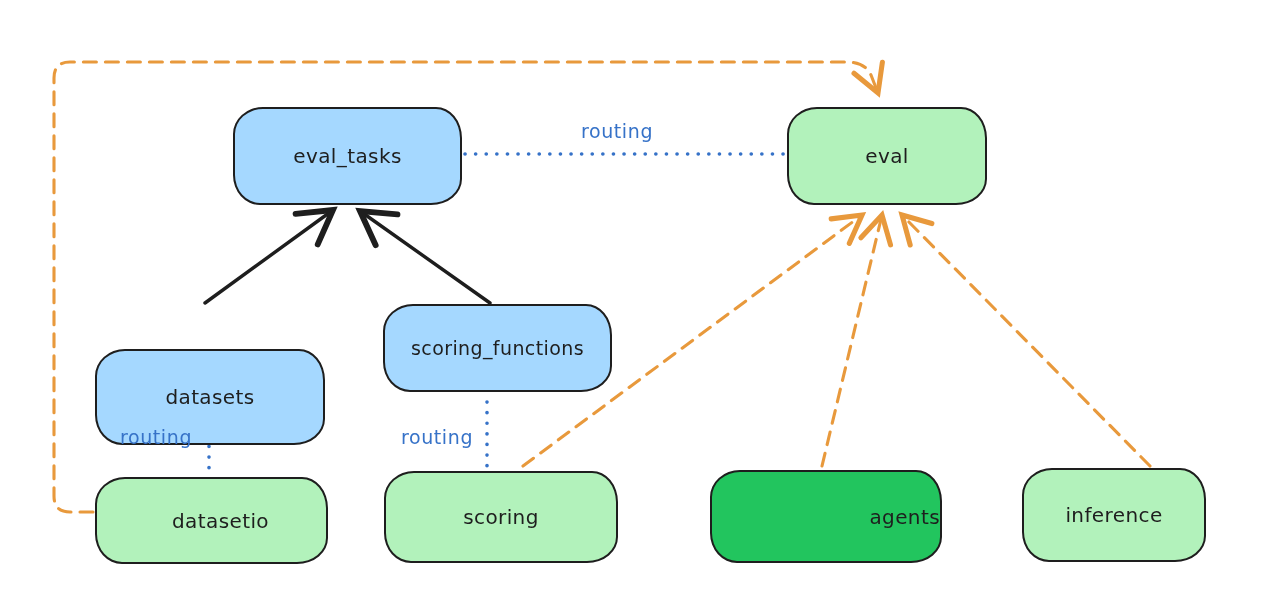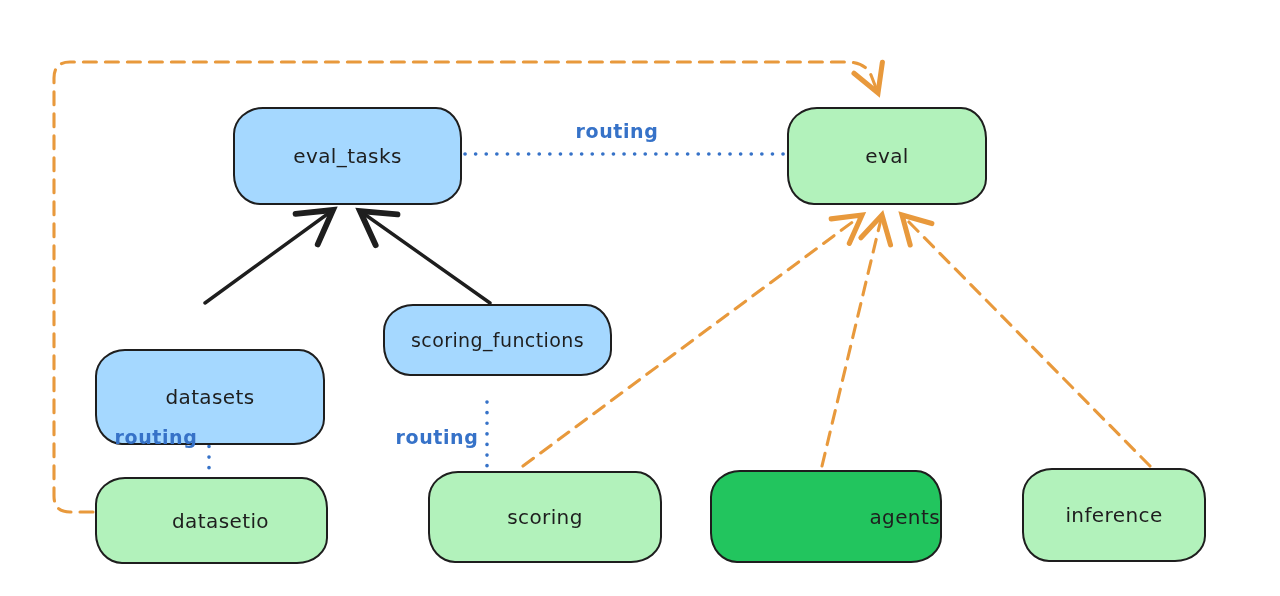--- a/index.html
+++ b/index.html
@@ -26,30 +26,30 @@
     color: #1e1e1e;
     font-size: 20px;
     letter-spacing: 0.4px;
     border-radius: 30px 26px 31px 27px / 27px 31px 26px 30px;
   }
   .node .label { white-space: nowrap; }
   
   .n-eval_tasks        { left:233px;  top:107px; width:229px; height:98px; }
   .n-eval              { left:787px;  top:107px; width:200px; height:98px; }
   .n-datasets          { left:95px;   top:304px; width:230px; height:96px;margin-top:45px; }
-  .n-scoring_functions { left:383px;  top:304px; width:229px; height:72px; font-size:19px; }
+  .n-scoring_functions { left:383px;  top:304px; width:229px; height:88px; font-size:19px; }
   .n-datasetio         { left:95px;   top:477px; width:233px; height:87px;padding-left:18px; }
   .n-scoring           { left:384px;  top:471px; width:234px; height:92px; }
   .n-agents            { left:710px;  top:470px; width:232px; height:93px; }
   .n-inference         { left:1022px; top:468px; width:184px; height:94px; }
   .edge-label {
     position: absolute;
     transform: translate(-50%, -50%);
     font-size: 19px;
-    font-weight: 700;
+    font-weight: 400;
     letter-spacing: 0.6px;
     white-space: nowrap;
   }
   .el-top    { left:617px; top:131px; }
   .el-left   { left:156px; top:437px; }
   .el-middle { left:437px; top:437px; }
 </style>
 </head>
 <body>
 
@@ -86,21 +86,21 @@
   </div>
   <div class="node n-datasets" style="background: rgb(165, 216, 255);">
     <span class="label">datasets</span>
   </div>
   <div class="node n-scoring_functions" style="background: rgb(165, 216, 255);">
     <span class="label">scoring_functions</span>
   </div>
   <div class="node n-datasetio" style="background: rgb(178, 242, 187);">
     <span class="label">datasetio</span>
   </div>
-  <div class="node n-scoring" style="background: rgb(178, 242, 187); margin-left: 44px;">
+  <div class="node n-scoring" style="background: rgb(178, 242, 187);">
     <span class="label">scoring</span>
   </div>
   <div class="node n-agents" style="background: #22c55e; justify-content: flex-end;">
     <span class="label">agents</span>
   </div>
   <div class="node n-inference" style="background: rgb(178, 242, 187);">
     <span class="label">inference</span>
   </div>
 
   <div class="edge-label el-top" style="color: rgb(54, 114, 200);">routing</div>

